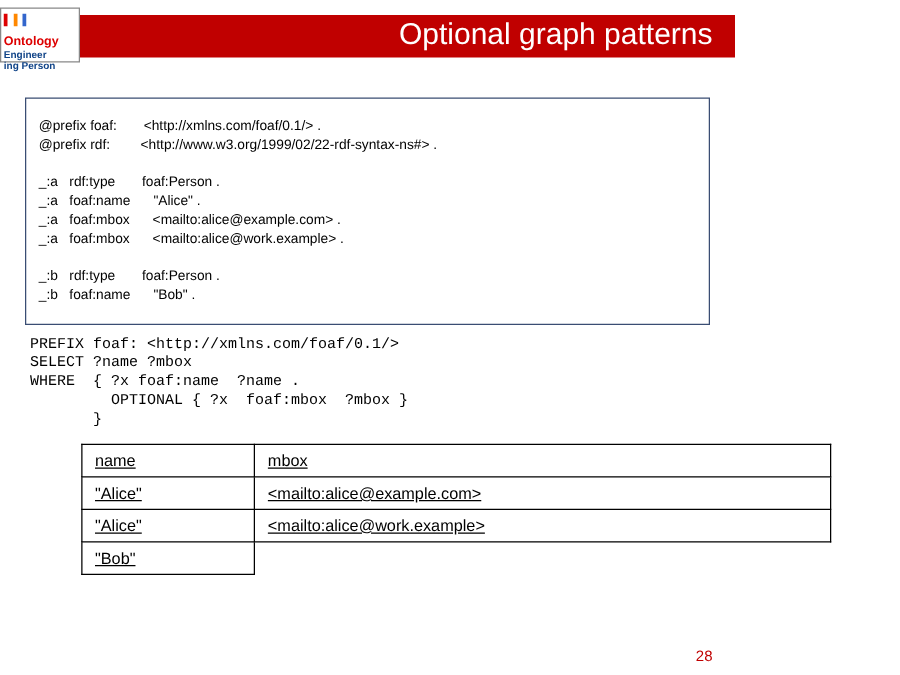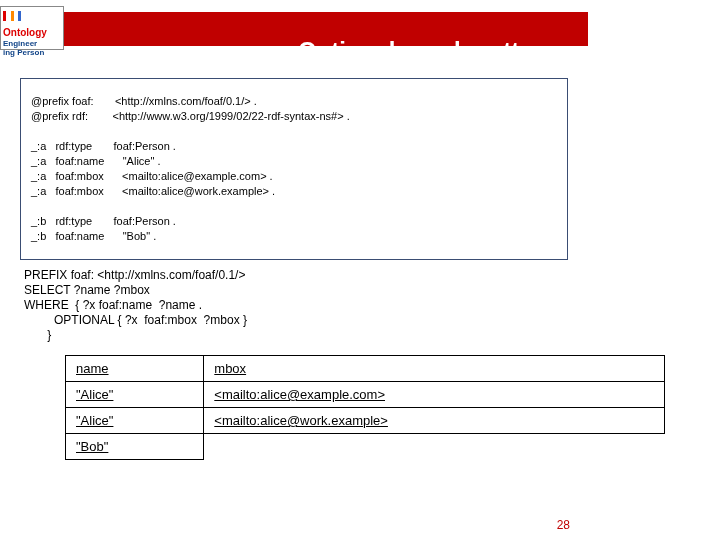--- a/index.html
+++ b/index.html
@@ -3,24 +3,24 @@
 <meta charset="utf-8">
 <style>
 * { margin:0; padding:0; box-sizing:border-box; }
 body { width:720px; height:540px; background:#fff; font-family:Arial,Helvetica,sans-serif; font-size:13px; color:#000; position:relative; overflow:hidden; }
 .slide { width:588px; height:540px; position:relative; }
 .logo { position:absolute; left:0; top:6px; width:64px; height:44px; background:#fff; border:1px solid #888; display:flex; flex-direction:column; padding:2px; }
 .logo-top { font-size:10px; font-weight:bold; color:#d00; line-height:10px; }
 .logo-bot { font-size:8px; font-weight:bold; color:#114488; line-height:9px; }
 .logo-bar { display:inline-block; width:3px; height:10px; margin-right:1px; }
 .title-bar { position:absolute; left:0; right:0; top:12px; height:34px; background:#c00000; }
-.title { position:absolute; right:18px; top:14px; color:#fff; font-size:24px; font-weight:bold;margin-top:23px; }
+.title { position:absolute; right:18px; top:14px; color:#fff; font-size:24px; font-weight:normal; }
 .content { position:absolute; left:20px; right:20px; top:78px; }
 .code-box { border:1px solid #3a4d73; padding:15px 10px; font-family:Liberation Sans, sans-serif; font-size:11px; line-height:15px; white-space:pre; background:#fff; }
-.code-free { padding:8px 4px 2px 4px; font-family:Liberation Sans, sans-serif; font-size:12px; line-height:15px; white-space:pre; }
+.code-free { padding:8px 4px 2px 4px; font-family:Liberation Mono, monospace; font-size:12px; line-height:15px; white-space:pre; }
 .result-table { margin:10px 0 0 45px; border-collapse:collapse; width:600px;text-decoration:underline; }
 .result-table th, .result-table td { border:1px solid #000; padding:5px 10px; text-align:left; font-size:13px; font-weight:normal; font-family:Arial,Helvetica,sans-serif; }
 .result-table th { font-weight:normal; }
 .footer { position:absolute; left:18px; bottom:8px; font-size:12px; color:#333; }
 .pagenum { position:absolute; right:18px; bottom:8px; color:#c00000; font-size:12px; }
 </style>
 </head>
 <body>
 
 <div class="slide">

